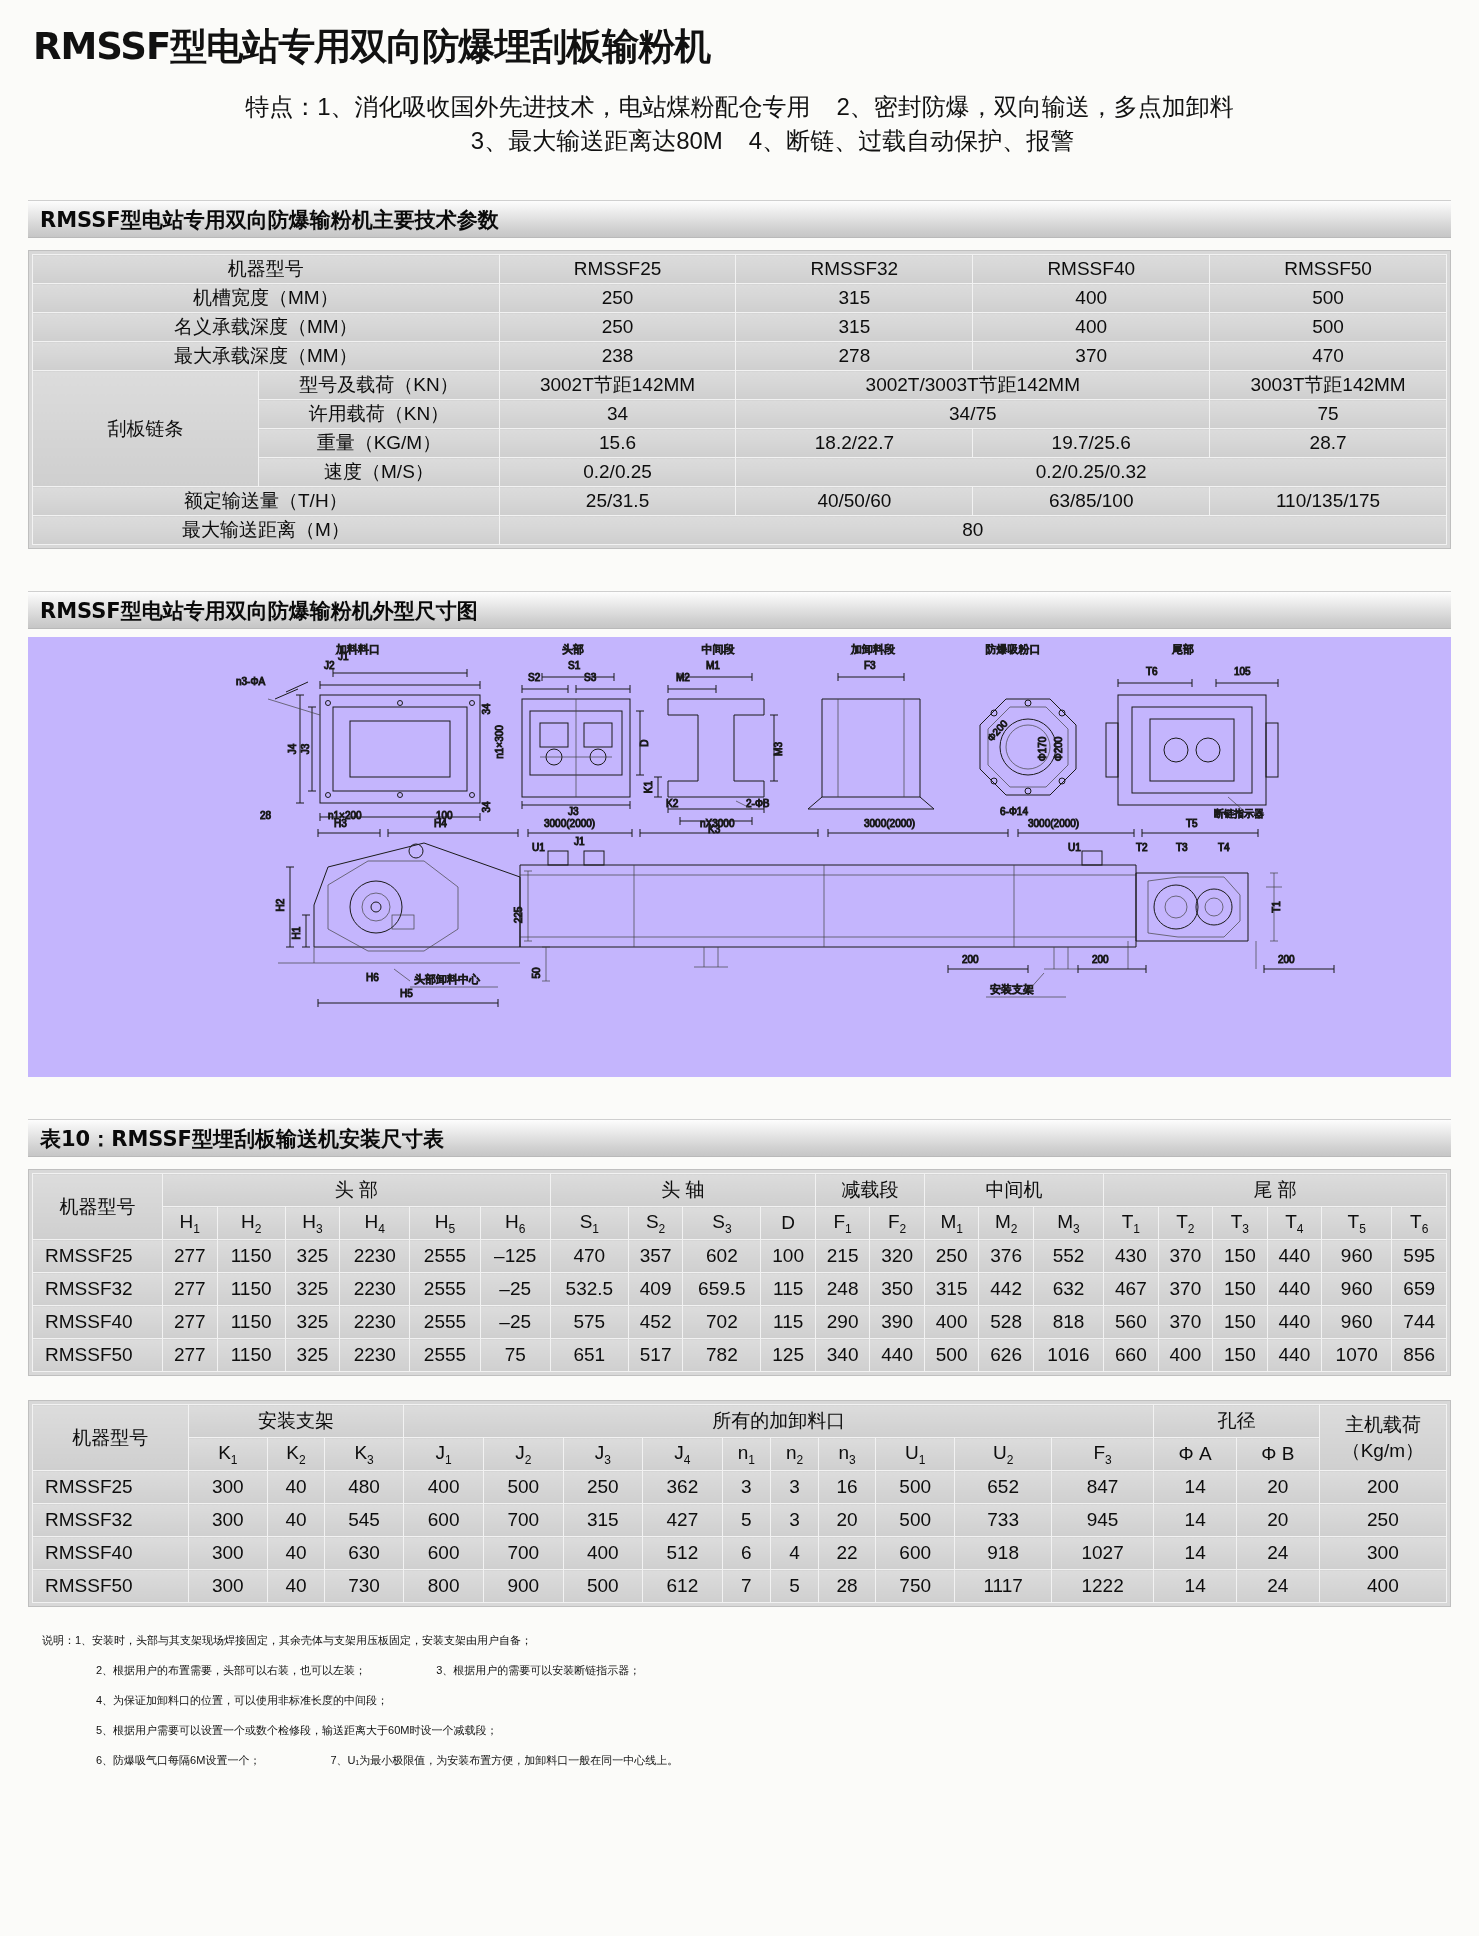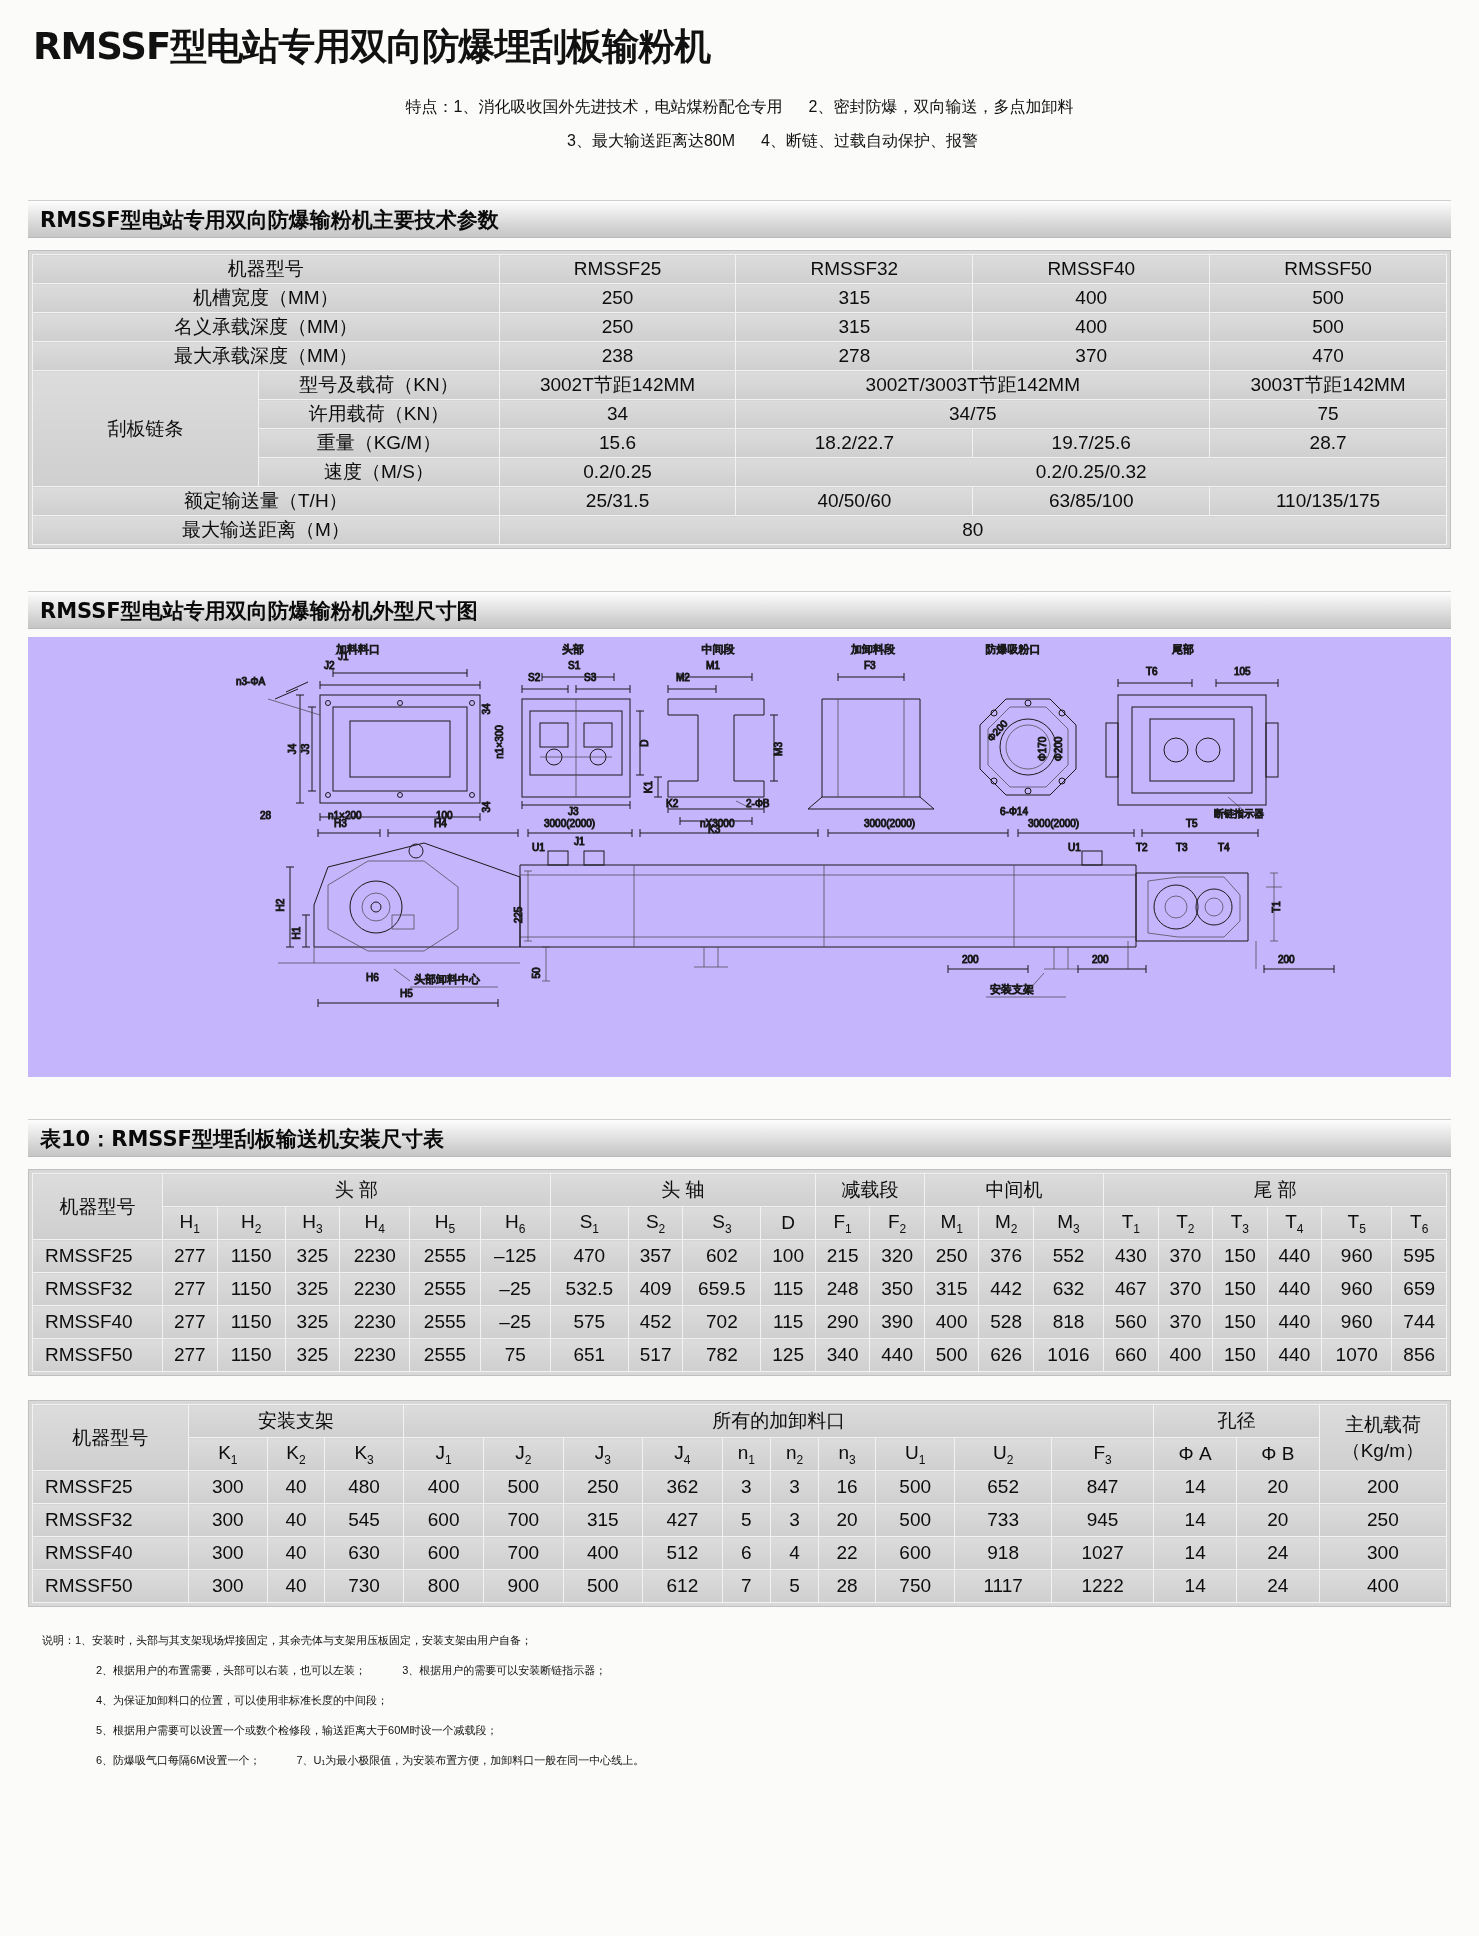--- a/index.html
+++ b/index.html
@@ -17,21 +17,21 @@
   
   .main-title{
     font-size:37px; font-weight:700; letter-spacing:-1px;
     padding:22px 0 4px 5px; color:#111;
     font-family:"DejaVu Sans","Liberation Sans",sans-serif;
   }
   
   .features{ margin:14px 0 0 0; }
   .feat-line{
     display:flex; justify-content:center; align-items:baseline;
-    font-size:16px; line-height:34px; color:#111;
+    font-size:24px; line-height:34px; color:#111;
   }
   .feat-line .seg{ white-space:nowrap; }
   .feat-line .seg+.seg{ margin-left:26px; }
   .feat-pad{ padding-left:66px; }
 
   
   .banner{
     margin-top:42px;
     height:38px; line-height:38px;
     background:linear-gradient(to bottom,#fdfdfd 0%,#e9e9e9 35%,#d2d2d2 75%,#c6c6c6 100%);
@@ -70,21 +70,21 @@
   
   .dimtbl td{ height:33px; font-size:19px; padding:0 2px; }
   .dimtbl .hdr{ font-size:19px; }
   .dimtbl .model{ font-size:19px; text-align:left; padding-left:12px; }
   .sub sub{ font-size:12px; }
 
   
   .notes{ margin-top:18px; font-size:11px; line-height:30px; color:#111; padding-left:14px;}
   .notes .row{ display:flex; }
   .notes .c1{ }
-  .notes .c2{ margin-left:36px; }
+  .notes .c2{ margin-left:70px; }
 </style>
 </head>
 <body>
 
 <div class="page">
 
   <div class="main-title">RMSSF型电站专用双向防爆埋刮板输粉机</div>
 
   <div class="features">
     <div class="feat-line">

